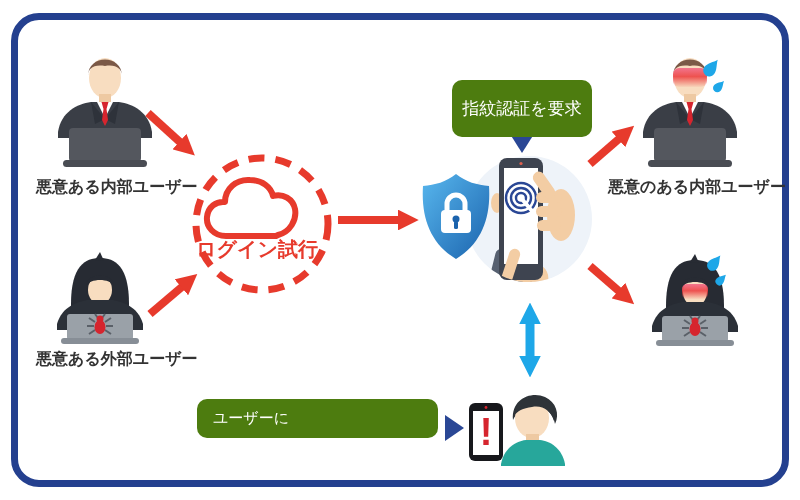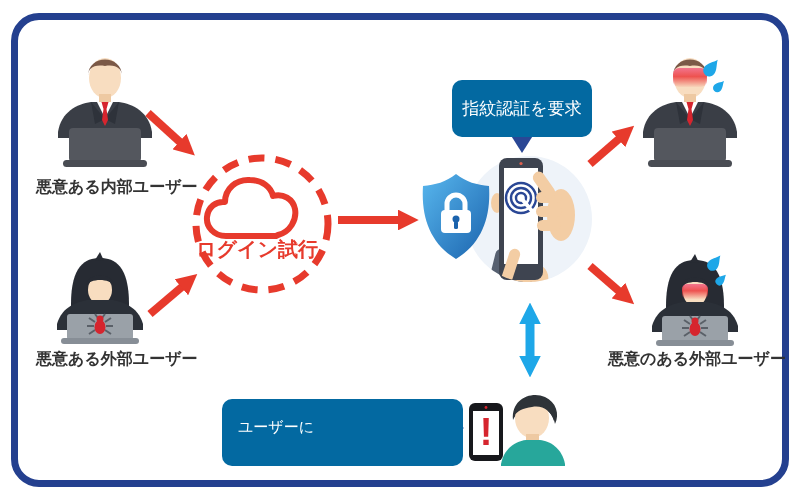--- a/index.html
+++ b/index.html
@@ -10,31 +10,31 @@
   .frame{
     position:absolute;left:11px;top:13px;right:11px;bottom:13px;
     border:7px solid #24408f;border-radius:28px;pointer-events:none;
   }
   svg.diagram{position:absolute;left:0;top:0;}
   .label{
     position:absolute;font-size:16px;font-weight:700;color:#333;
     white-space:nowrap;letter-spacing:0;
   }
   .bubble{
-    position:absolute;background:#0369a1;color:#fff;border-radius:10px;
+    position:absolute;background:#4d7c0f;color:#fff;border-radius:10px;
     box-sizing:border-box;
   }
   .bubble.auth{
     left:452px;top:80px;width:140px;height:57px;
     display:flex;align-items:center;justify-content:center;
     font-size:17px;font-weight:500;
   }
   .bubble.notify{
-    left:222px;top:399px;width:241px;height:67px;
-    padding:17px 0 0 16px;font-size:15px;font-weight:500;line-height:21px;
+    left:197px;top:399px;width:241px;height:39px;
+    padding:8px 0 0 16px;font-size:15px;font-weight:500;line-height:21px;
   }
   .login-label{
     position:absolute;left:196px;top:236px;width:120px;text-align:center;
     color:#e73a2c;font-size:20px;font-weight:700;white-space:nowrap;
   }
   .alert-mark{
     position:absolute;left:469px;top:409px;width:34px;height:46px;
     display:flex;align-items:center;justify-content:center;
     color:#d6252e;font-size:38px;font-weight:800;
   }
@@ -176,21 +176,21 @@
     </g>
 
     <polygon points="510,134 534,134 522,153" fill="#2a4795"></polygon>
     <polygon points="445,415 445,441 464,428" fill="#2a4795"></polygon>
   </svg>
 
   <div class="frame"></div>
 
   <div class="label" style="left:36px;top:177px;">悪意ある内部ユーザー</div>
   <div class="label" style="left:36px;top:349px;">悪意ある外部ユーザー</div>
-  <div class="label" style="left:608px;top:349px;">悪意のある外部ユーザー</div>
+  <div class="label" style="left:608px;top:177px;">悪意のある内部ユーザー</div>
 
   <div class="login-label">ログイン試行</div>
 
   <div class="bubble auth">
     <span>指紋認証を要求</span>
   </div>
 
   <div class="bubble notify">
     <div>ユーザーに</div>
   </div>

